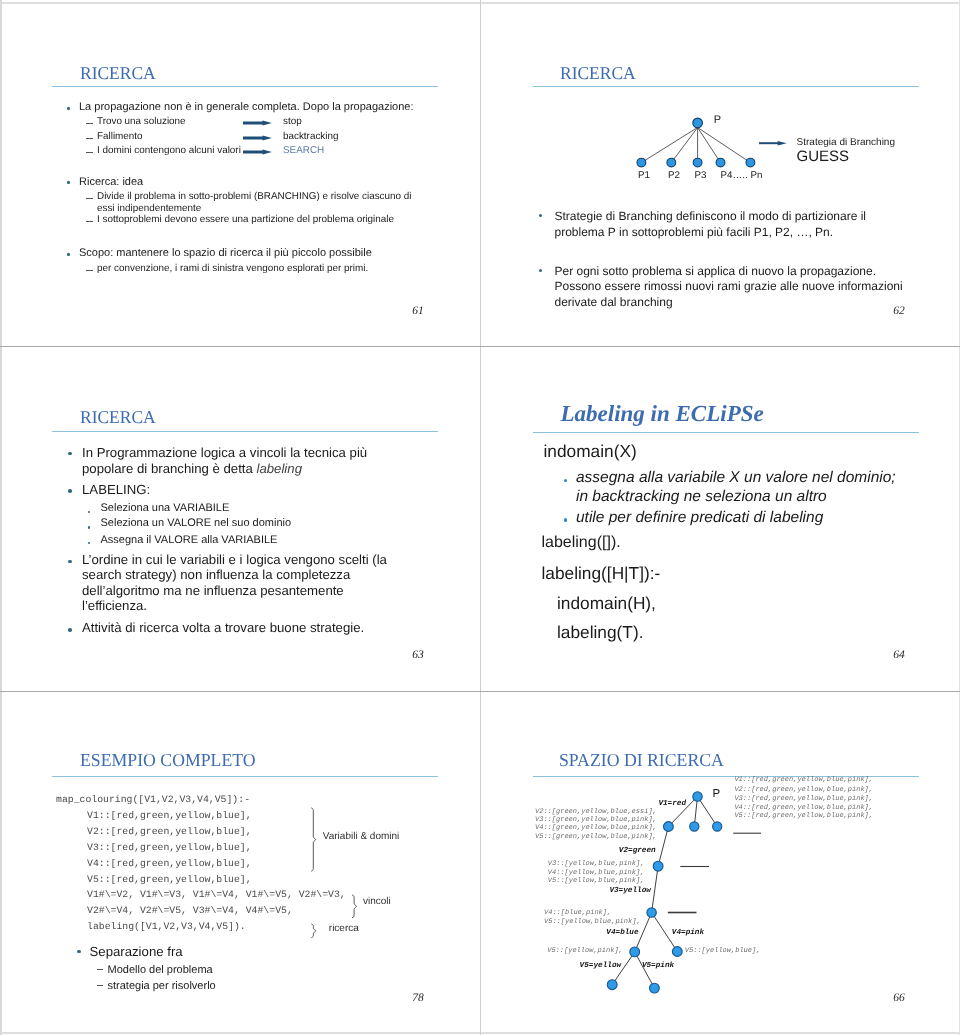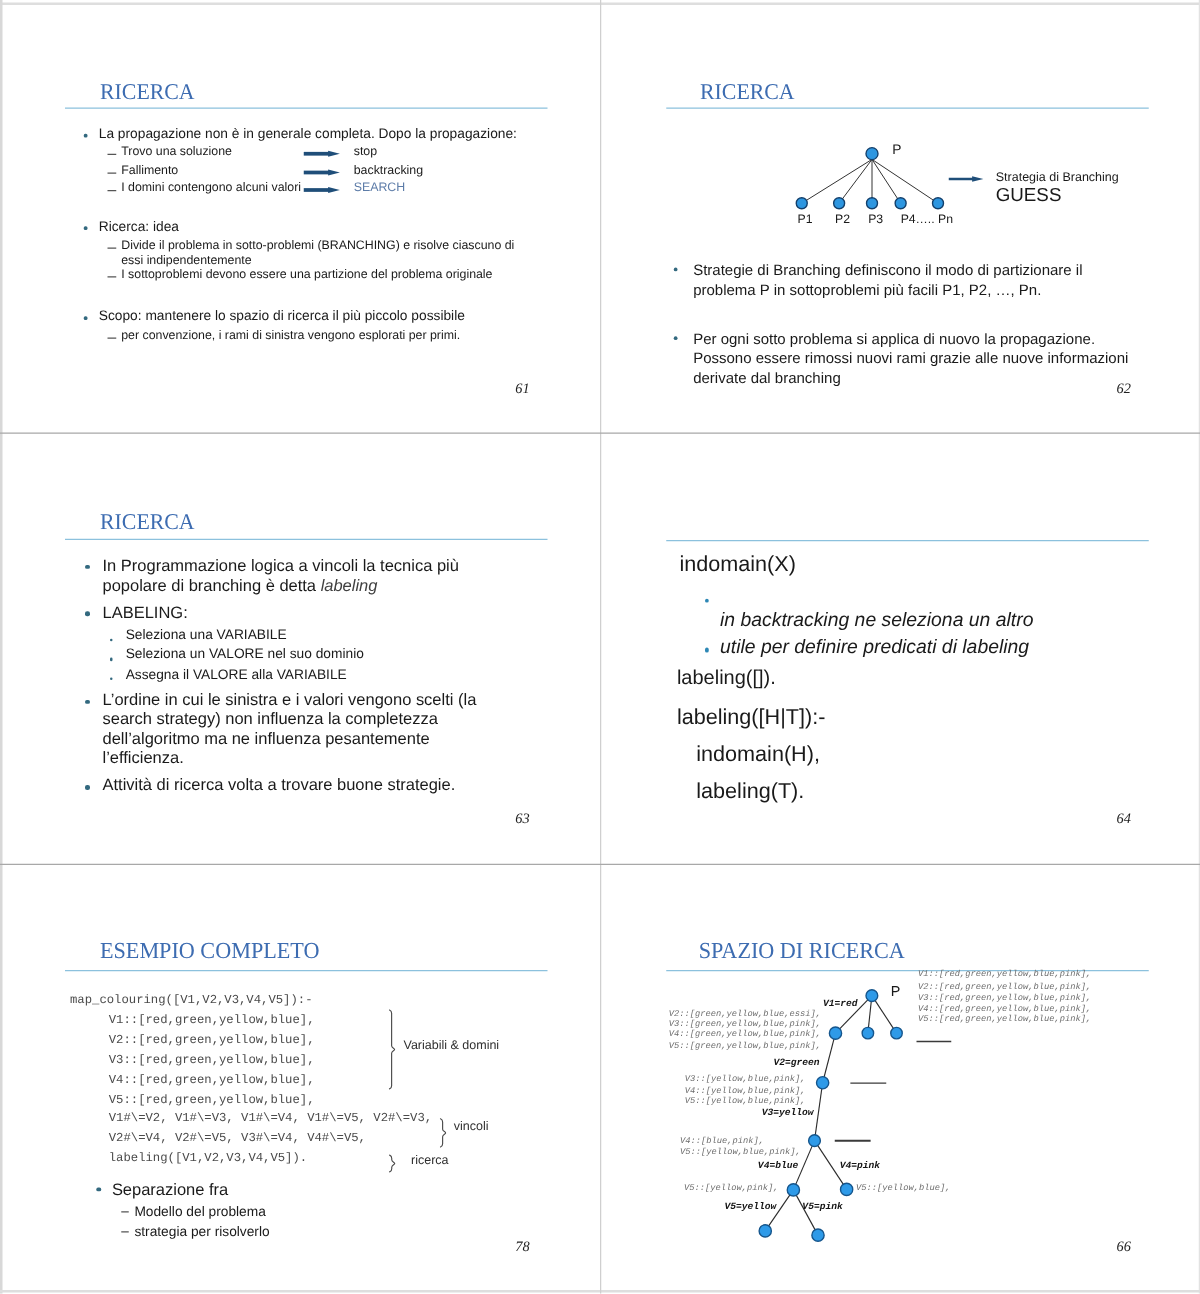--- a/index.html
+++ b/index.html
@@ -147,37 +147,39 @@
     <div class="tx" style="left:82px;top:135.5px;font-size:13.2px">LABELING:</div>
 
     <div class="blt" style="left:88.1px;top:163.7px;width:2.3px;height:2.3px"></div>
     <div class="tx" style="left:100.5px;top:155.5px;font-size:11px">Seleziona una VARIABILE</div>
     <div class="blt" style="left:88.1px;top:179.3px;width:2.3px;height:2.3px"></div>
     <div class="tx" style="left:100.5px;top:171px;font-size:11px">Seleziona un VALORE nel suo dominio</div>
     <div class="blt" style="left:88.1px;top:194.6px;width:2.3px;height:2.3px"></div>
     <div class="tx" style="left:100.5px;top:187.5px;font-size:11px">Assegna il VALORE alla VARIABILE</div>
 
     <div class="blt" style="left:68.4px;top:213.0px;width:3.4px;height:3.4px"></div>
-    <div class="tx" style="left:82px;top:205.5px;font-size:13.2px">L’ordine in cui le sinistra e i valori vengono scelti (la</div>
+    <div class="tx" style="left:82px;top:205.5px;font-size:13.2px">L’ordine in cui le variabili e i logica vengono scelti (la</div>
     <div class="tx" style="left:82px;top:221px;font-size:13.2px">search strategy) non influenza la completezza</div>
     <div class="tx" style="left:82px;top:236.5px;font-size:13.2px">dell’algoritmo ma ne influenza pesantemente</div>
     <div class="tx" style="left:82px;top:251.5px;font-size:13.2px">l’efficienza.</div>
 
     <div class="blt" style="left:68.4px;top:281.3px;width:3.4px;height:3.4px"></div>
     <div class="tx" style="left:82px;top:273.5px;font-size:13.2px">Attività di ricerca volta a trovare buone strategie.</div>
 
     <div class="pgnum" style="left:412.2px;top:303.2px">63</div>
   </div>
 
   <div class="slide" style="left:481px;top:347px">
+    <div class="title" style="left:79.5px;top:55px;font-size:23px;font-weight:bold;font-style:italic;transform:none">Labeling in ECLiPSe</div>
     <div class="rule" style="left:52px;top:85px;width:386px"></div>
 
     <div class="tx" style="left:62.5px;top:96.2px;font-size:17.3px">indomain(X)</div>
 
     <div class="bltc" style="left:82.8px;top:131.7px;width:3.6px;height:3.6px"></div>
+    <div class="tx" style="left:95px;top:122.7px;font-size:15.5px;font-style:italic">assegna alla variabile X un valore nel dominio;</div>
     <div class="tx" style="left:95px;top:141.7px;font-size:15.5px;font-style:italic">in backtracking ne seleziona un altro</div>
     <div class="bltc" style="left:82.8px;top:171.2px;width:3.6px;height:3.6px"></div>
     <div class="tx" style="left:95px;top:162.7px;font-size:15.5px;font-style:italic">utile per definire predicati di labeling</div>
 
     <div class="tx" style="left:60.5px;top:187.7px;font-size:16px">labeling([]).</div>
     <div class="tx" style="left:60.5px;top:217.7px;font-size:17.3px">labeling([H|T]):-</div>
     <div class="tx" style="left:76px;top:247.7px;font-size:17.3px">indomain(H),</div>
     <div class="tx" style="left:76px;top:276.7px;font-size:17.3px">labeling(T).</div>
 
     <div class="pgnum" style="left:412.2px;top:303.2px">64</div>

